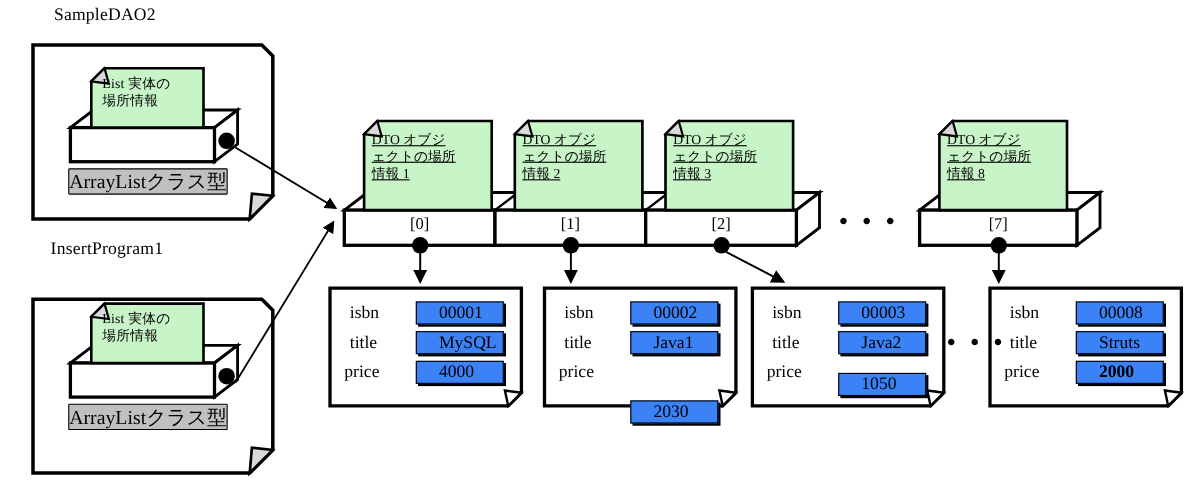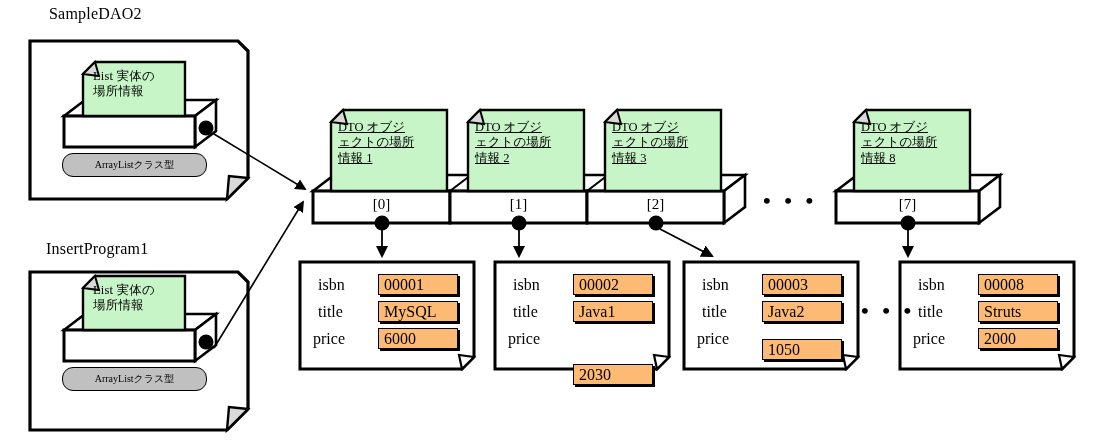--- a/index.html
+++ b/index.html
@@ -11,41 +11,41 @@
 
   
   .class-title{font-family:"Liberation Serif","DejaVu Serif",serif;font-size:16px;
                white-space:nowrap;letter-spacing:.2px;}
 
   
   .var-label{font-family:"Liberation Serif","DejaVu Serif",serif;font-size:17px;
              text-align:center;white-space:nowrap;}
 
   
-  .type-pill{background:#c0c0c0;border:1.6px solid #000;border-radius:11px;
-             font-family:"Liberation Serif","DejaVu Serif",serif;font-size:10px;
+  .type-pill{background:#c0c0c0;border:1.6px solid #000;border-radius:1px;
+             font-family:"Liberation Serif","DejaVu Serif",serif;font-size:18px;
              display:flex;align-items:center;justify-content:center;white-space:nowrap;}
 
   
   .note-txt{position:absolute;font-family:"Liberation Serif","DejaVu Serif",serif;
             white-space:pre-line;line-height:1.22;}
   .note-txt.small{font-size:12.5px;text-decoration:underline;}
   .note-txt.mid{font-size:12.5px;letter-spacing:.2px;}
 
   
   .idx{font-family:"Liberation Serif","DejaVu Serif",serif;font-size:15px;
        text-align:center;white-space:nowrap;}
 
   
   .dto-field{position:absolute;font-family:"Liberation Serif","DejaVu Serif",serif;
              font-size:16px;white-space:nowrap;}
-  .dto-val{position:absolute;border:1.8px solid #000;background:#fdba74;
+  .dto-val{position:absolute;border:1.8px solid #000;background:#3b82f6;
            box-shadow:2px 2px 0 #000;
            font-family:"Liberation Serif","DejaVu Serif",serif;font-size:16px;
-           display:flex;align-items:center;padding-left:5px;box-sizing:border-box;
+           display:flex;align-items:center;padding-left:20px;box-sizing:border-box;
            white-space:nowrap;}
 
   
   .dots{position:absolute;font-family:"Liberation Serif","DejaVu Serif",serif;
         font-size:22px;letter-spacing:4px;font-weight:bold;line-height:1;white-space:nowrap;}
 </style>
 </head>
 <body>
 
 <div class="stage">
@@ -162,21 +162,21 @@
     <line x1="382" y1="228" x2="382" y2="256" stroke="#000" stroke-width="1.8" marker-end="url(#ah)"></line>
 
     <line x1="519" y1="228" x2="519" y2="256" stroke="#000" stroke-width="1.8" marker-end="url(#ah)"></line>
 
     <line x1="660" y1="229" x2="712" y2="256" stroke="#000" stroke-width="1.8" marker-end="url(#ah)"></line>
 
     <line x1="908" y1="228" x2="908" y2="256" stroke="#000" stroke-width="1.8" marker-end="url(#ah)"></line>
   </svg>
 
   <div class="abs class-title" style="left:49px;top:5px;">SampleDAO2</div>
-  <div class="abs class-title" style="left:46px;top:240px;">InsertProgram1</div>
+  <div class="abs class-title" style="left:46px;top:218px;">InsertProgram1</div>
 
   <div class="note-txt mid" style="left:93px;top:69px;width:90px;">List 実体の
 場所情報</div>
 
 
   <div class="abs type-pill" style="left:62px;top:153px;width:143px;height:22px;">ArrayListクラス型</div>
 
   <div class="note-txt mid" style="left:93px;top:283px;width:90px;">List 実体の
 場所情報</div>
   <div class="abs type-pill" style="left:62px;top:367px;width:143px;height:22px;">ArrayListクラス型</div>
@@ -201,36 +201,36 @@
 
   <div class="dots" style="left:763px;top:190px;">• • •</div>
 
   <div class="dots" style="left:861px;top:300px;">• • •</div>
 
   <div class="dto-field" style="left:318px;top:276px;">isbn</div>
   <div class="dto-val" style="left:378px;top:274px;width:80px;height:21px;">00001</div>
   <div class="dto-field" style="left:318px;top:303px;">title</div>
   <div class="dto-val" style="left:378px;top:301px;width:80px;height:21px;">MySQL</div>
   <div class="dto-field" style="left:313px;top:330px;">price</div>
-  <div class="dto-val" style="left:378px;top:328px;width:80px;height:21px;">6000</div>
+  <div class="dto-val" style="left:378px;top:328px;width:80px;height:21px;">4000</div>
 
   <div class="dto-field" style="left:513px;top:276px;">isbn</div>
   <div class="dto-val" style="left:573px;top:274px;width:80px;height:21px;">00002</div>
   <div class="dto-field" style="left:513px;top:303px;">title</div>
   <div class="dto-val" style="left:573px;top:301px;width:80px;height:21px;">Java1</div>
   <div class="dto-field" style="left:508px;top:330px;">price</div>
   <div class="dto-val" style="left:573px;top:328px;width:80px;height:21px;margin-top:36px;">2030</div>
 
   <div class="dto-field" style="left:702px;top:276px;">isbn</div>
   <div class="dto-val" style="left:762px;top:274px;width:80px;height:21px;">00003</div>
   <div class="dto-field" style="left:702px;top:303px;">title</div>
   <div class="dto-val" style="left:762px;top:301px;width:80px;height:21px;">Java2</div>
   <div class="dto-field" style="left:697px;top:330px;">price</div>
   <div class="dto-val" style="left:762px;top:328px;width:80px;height:21px;margin-top:11px;">1050</div>
 
   <div class="dto-field" style="left:918px;top:276px;">isbn</div>
   <div class="dto-val" style="left:978px;top:274px;width:80px;height:21px;">00008</div>
   <div class="dto-field" style="left:918px;top:303px;">title</div>
   <div class="dto-val" style="left:978px;top:301px;width:80px;height:21px;">Struts</div>
   <div class="dto-field" style="left:913px;top:330px;">price</div>
-  <div class="dto-val" style="left:978px;top:328px;width:80px;height:21px;">2000</div>
+  <div class="dto-val" style="left:978px;top:328px;width:80px;height:21px;font-weight:bold;">2000</div>
 
 </div>
 
 </body></html>

